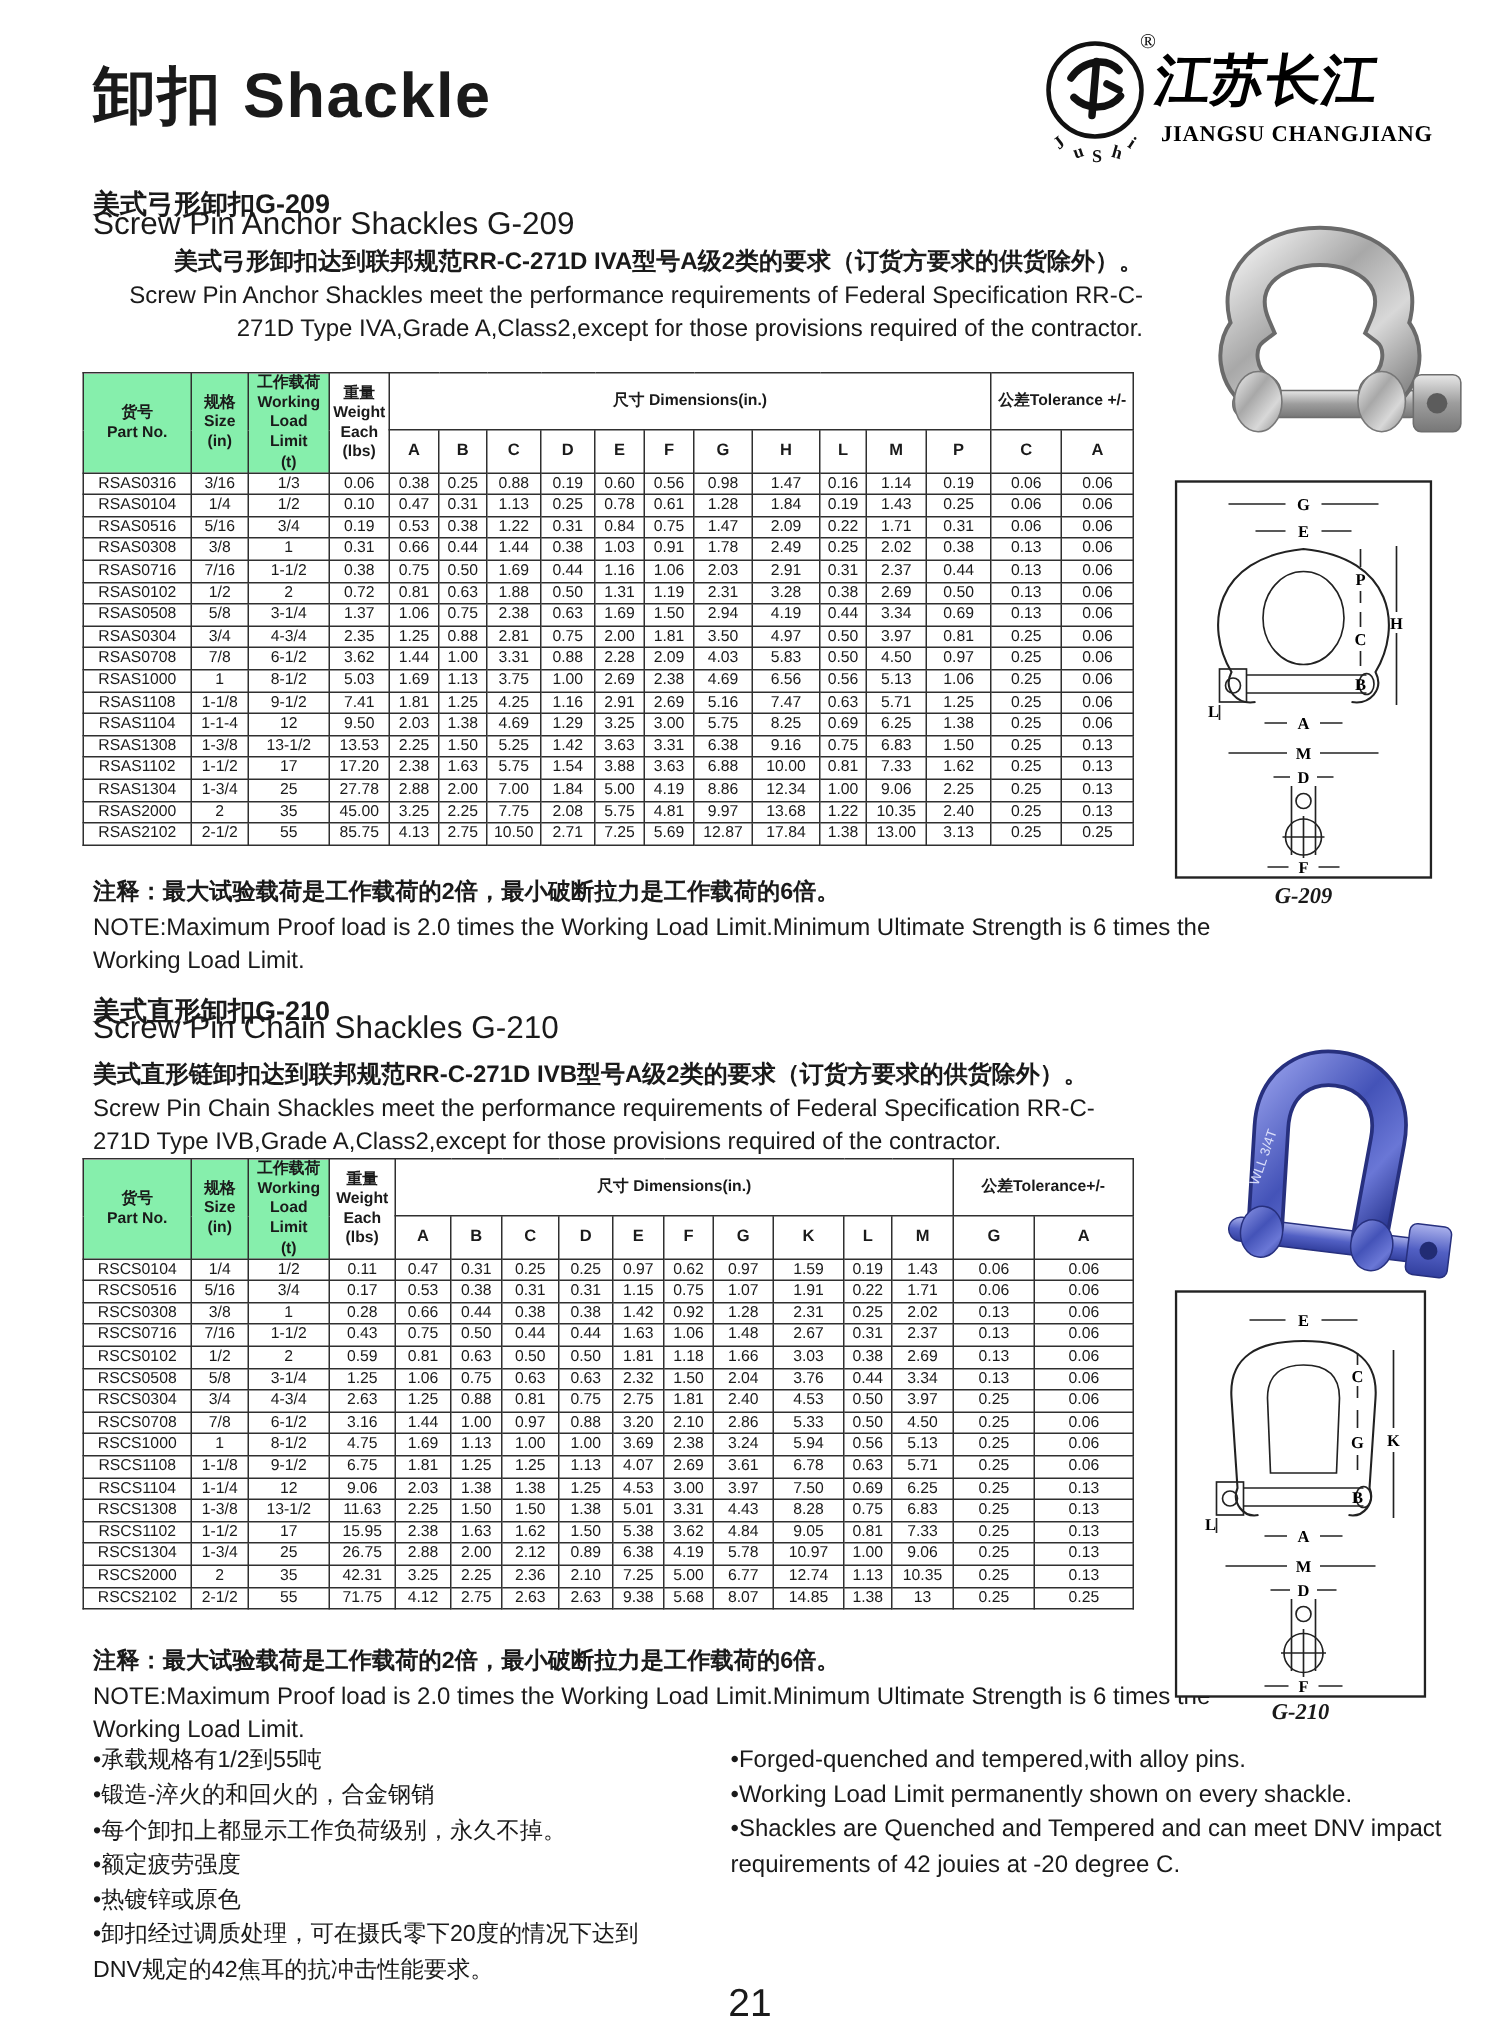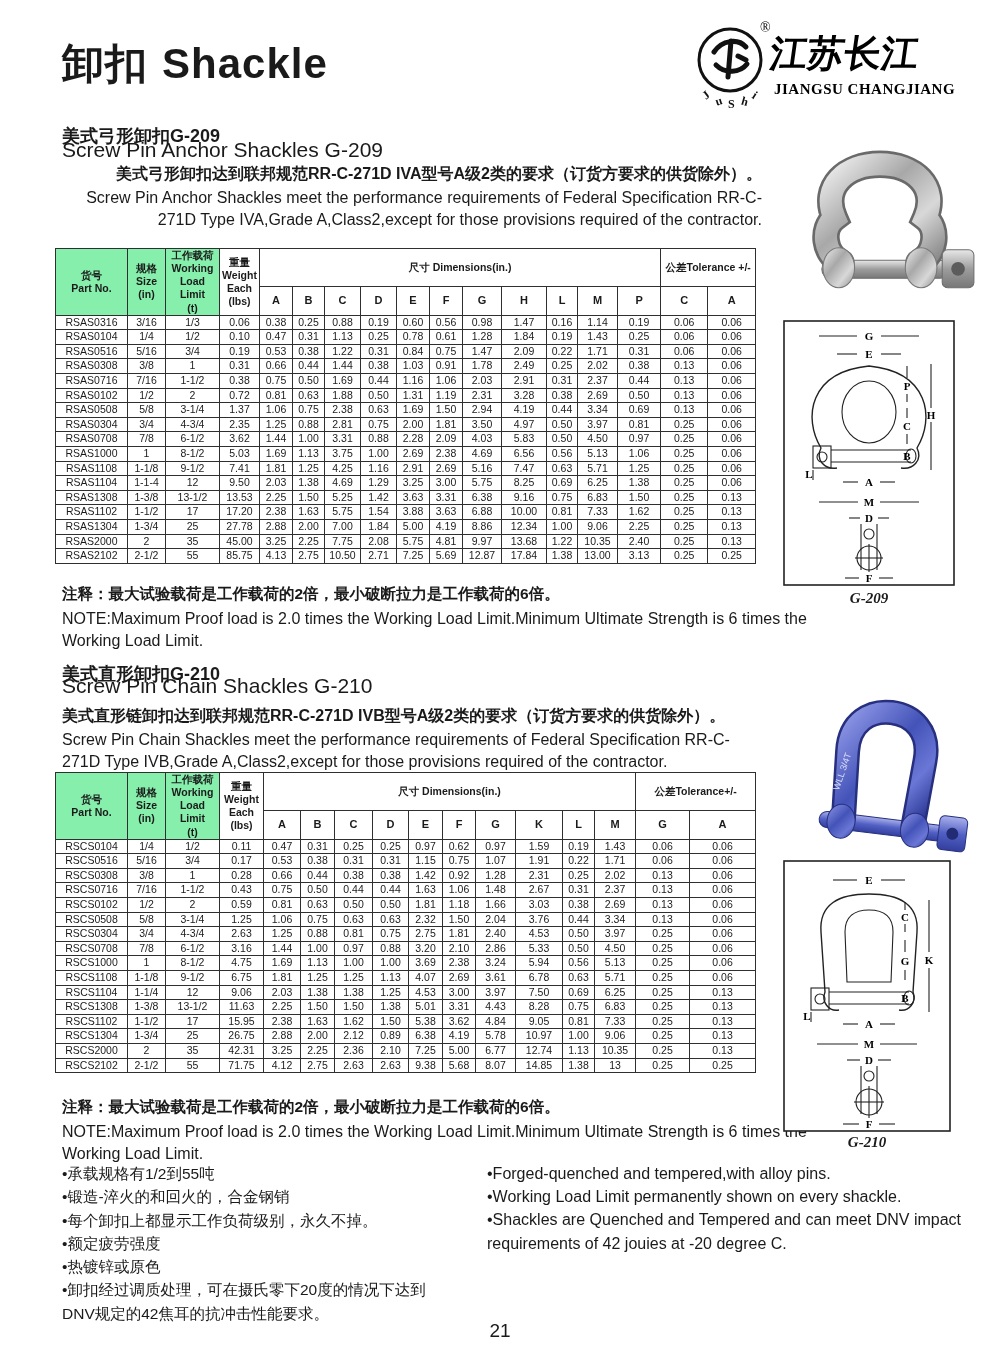--- a/index.html
+++ b/index.html
@@ -29,21 +29,21 @@
   
   .note-zh{font-size:15.5px;font-weight:600;}
   .note-en{font-size:16px;line-height:1.35;margin-top:3px;}
   
   ul.blist{list-style:none;margin:0;padding:0;}
   ul.blist li{white-space:pre-line;}
   #bullets-zh li{font-size:15.5px;line-height:1.5;}
   #bullets-en li{font-size:16px;line-height:1.45;}
   
   .diag-caption{font-family:"Liberation Serif","DejaVu Serif",serif;font-weight:bold;font-size:15px;text-align:center;font-style:italic;}
-  .pageno{top:1320px;left:0;width:100%;text-align:center;font-size:19px;}
+  .pageno{top:1320px;left:0;width:100%;text-align:center;font-size:26px;}
   svg text{font-family:"Liberation Serif","DejaVu Serif",serif;}
   svg .dimltr{font-size:11px;font-weight:bold;}
   svg .dln{stroke:#222;stroke-width:1.1;fill:none;}
   svg .oln{stroke:#222;stroke-width:1.4;fill:none;}
 </style>
 </head>
 <body>
 
 <div id="page">
 

